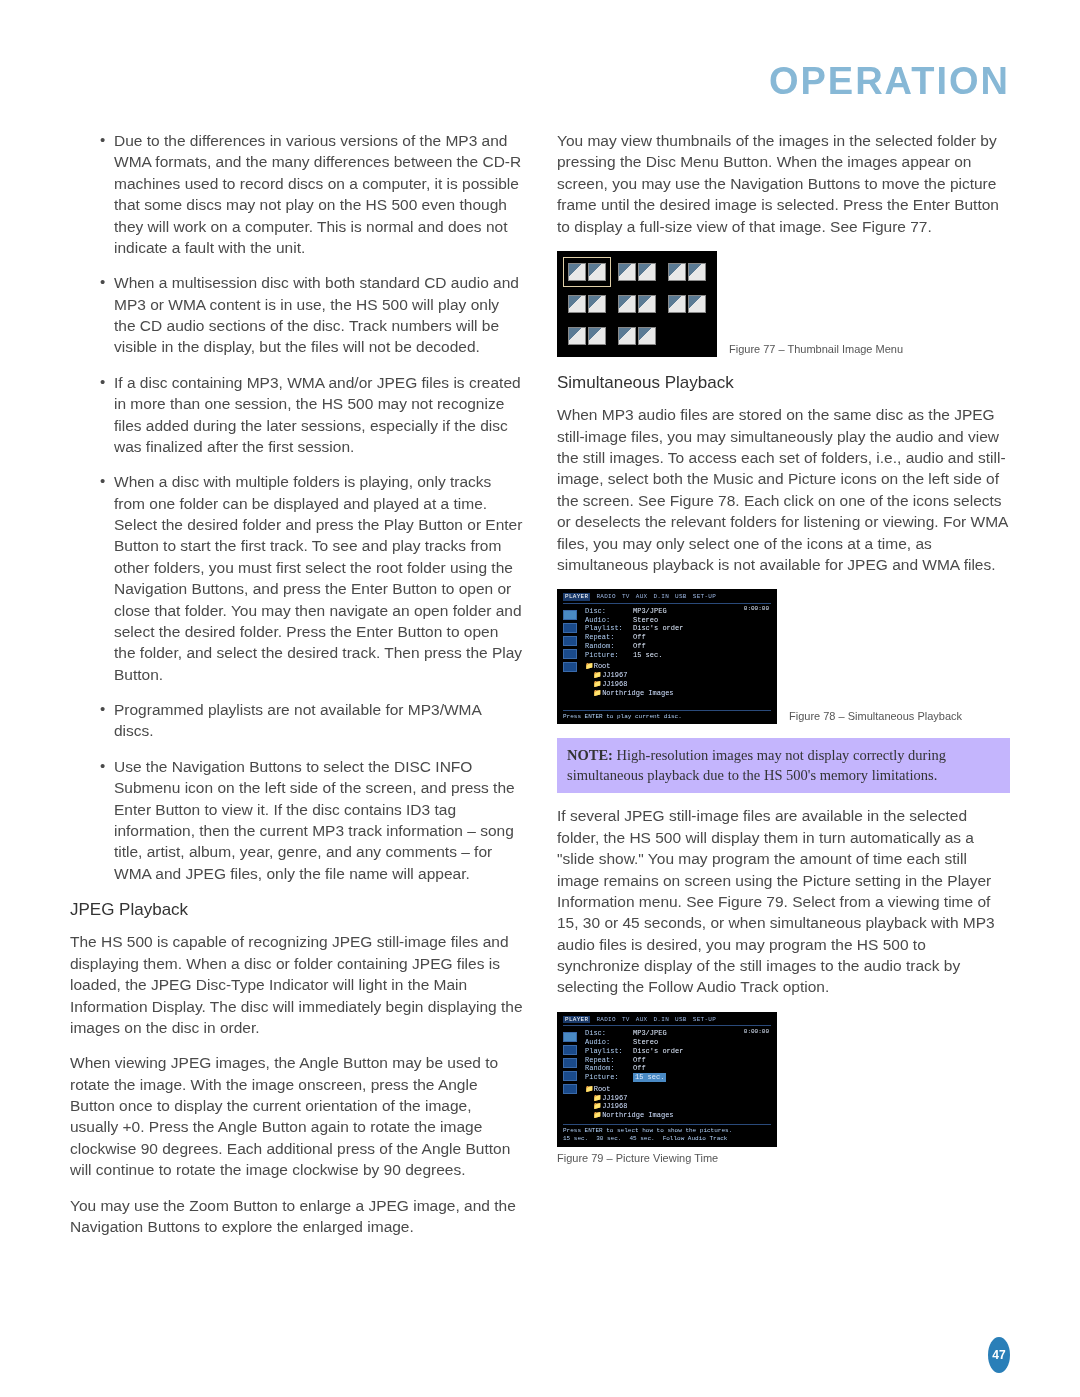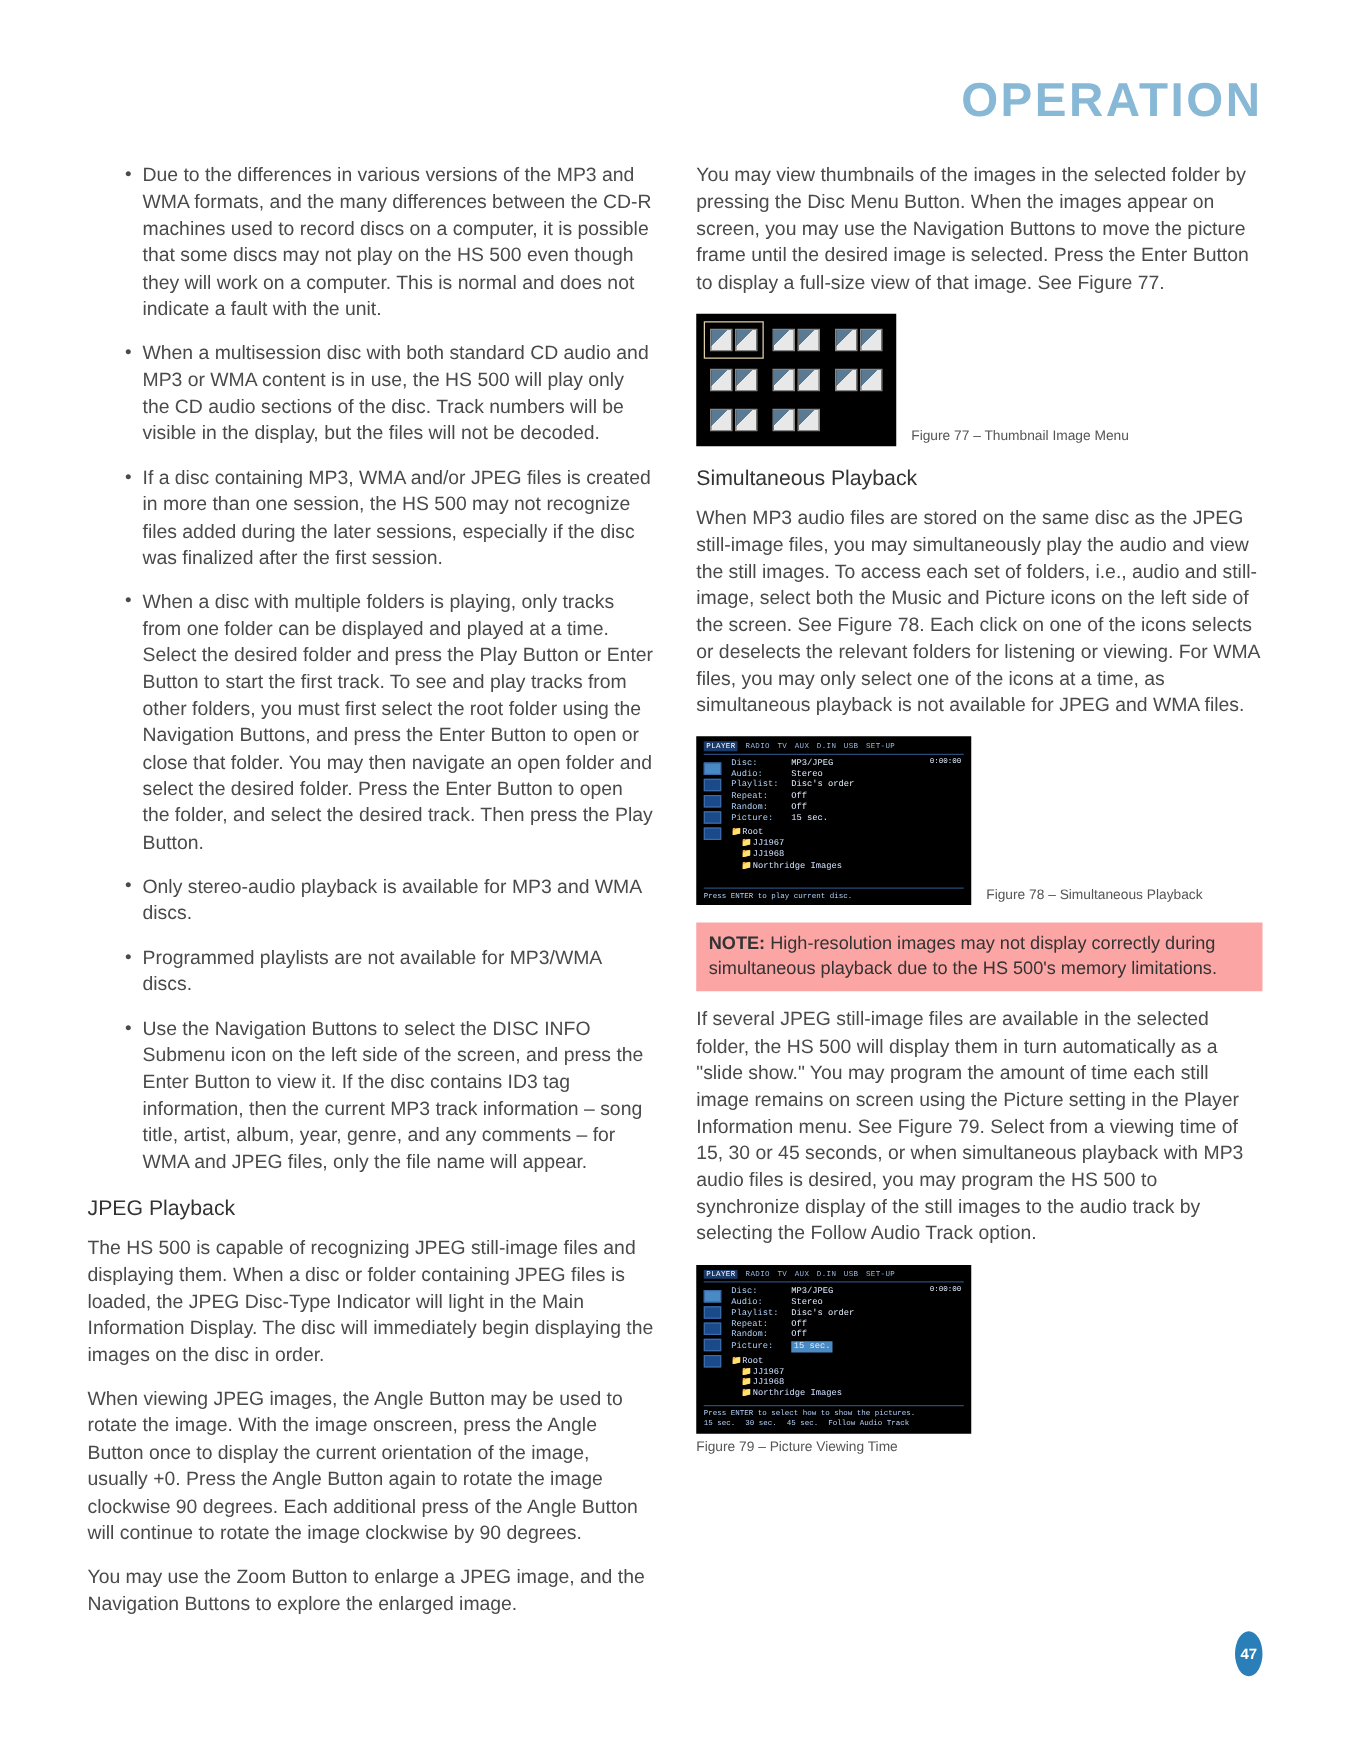--- a/index.html
+++ b/index.html
@@ -68,32 +68,33 @@
     display: flex;
     align-items: flex-end;
     gap: 12px;
     margin: 6px 0 14px 0;
   }
   .fig-cap {
     font-size: 11px;
     color: #555;
   }
   .note-box {
-    background: #fca5a5;
+    background: #c4b5fd;
     color: #333;
     padding: 8px 10px;
     font-size: 14.5px;
     line-height: 1.35;
     margin: 6px 0 12px 0;
+    font-family: Liberation Serif, serif;
   }
   .note-box b { font-weight: 600; }
   .page-num {
     position: absolute;
     right: 70px;
-    bottom: 56px;
+    bottom: 24px;
     width: 22px;
     height: 36px;
     border-radius: 50%;
     background: #2a7fb8;
     color: #fff;
     font-size: 12px;
     font-weight: 700;
     display: flex;
     align-items: center;
     justify-content: center;
@@ -160,21 +161,20 @@
   <div class="header-title">OPERATION</div>
 
   <div class="columns">
 
     <div class="col">
       <ul class="bullets">
         <li>Due to the differences in various versions of the MP3 and WMA formats, and the many differences between the CD-R machines used to record discs on a computer, it is possible that some discs may not play on the HS 500 even though they will work on a computer. This is normal and does not indicate a fault with the unit.</li>
         <li>When a multisession disc with both standard CD audio and MP3 or WMA content is in use, the HS 500 will play only the CD audio sections of the disc. Track numbers will be visible in the display, but the files will not be decoded.</li>
         <li>If a disc containing MP3, WMA and/or JPEG files is created in more than one session, the HS 500 may not recognize files added during the later sessions, especially if the disc was finalized after the first session.</li>
         <li>When a disc with multiple folders is playing, only tracks from one folder can be displayed and played at a time. Select the desired folder and press the Play Button or Enter Button to start the first track. To see and play tracks from other folders, you must first select the root folder using the Navigation Buttons, and press the Enter Button to open or close that folder. You may then navigate an open folder and select the desired folder. Press the Enter Button to open the folder, and select the desired track. Then press the Play Button.</li>
-        <li>Only stereo-audio playback is available for MP3 and WMA discs.</li>
         <li>Programmed playlists are not available for MP3/WMA discs.</li>
         <li>Use the Navigation Buttons to select the DISC INFO Submenu icon on the left side of the screen, and press the Enter Button to view it. If the disc contains ID3 tag information, then the current MP3 track information – song title, artist, album, year, genre, and any comments – for WMA and JPEG files, only the file name will appear.</li>
       </ul>
 
       <div class="section-h">JPEG Playback</div>
       <p>The HS 500 is capable of recognizing JPEG still-image files and displaying them. When a disc or folder containing JPEG files is loaded, the JPEG Disc-Type Indicator will light in the Main Information Display. The disc will immediately begin displaying the images on the disc in order.</p>
       <p>When viewing JPEG images, the Angle Button may be used to rotate the image. With the image onscreen, press the Angle Button once to display the current orientation of the image, usually +0. Press the Angle Button again to rotate the image clockwise 90 degrees. Each additional press of the Angle Button will continue to rotate the image clockwise by 90 degrees.</p>
       <p>You may use the Zoom Button to enlarge a JPEG image, and the Navigation Buttons to explore the enlarged image.</p>
     </div>
 

